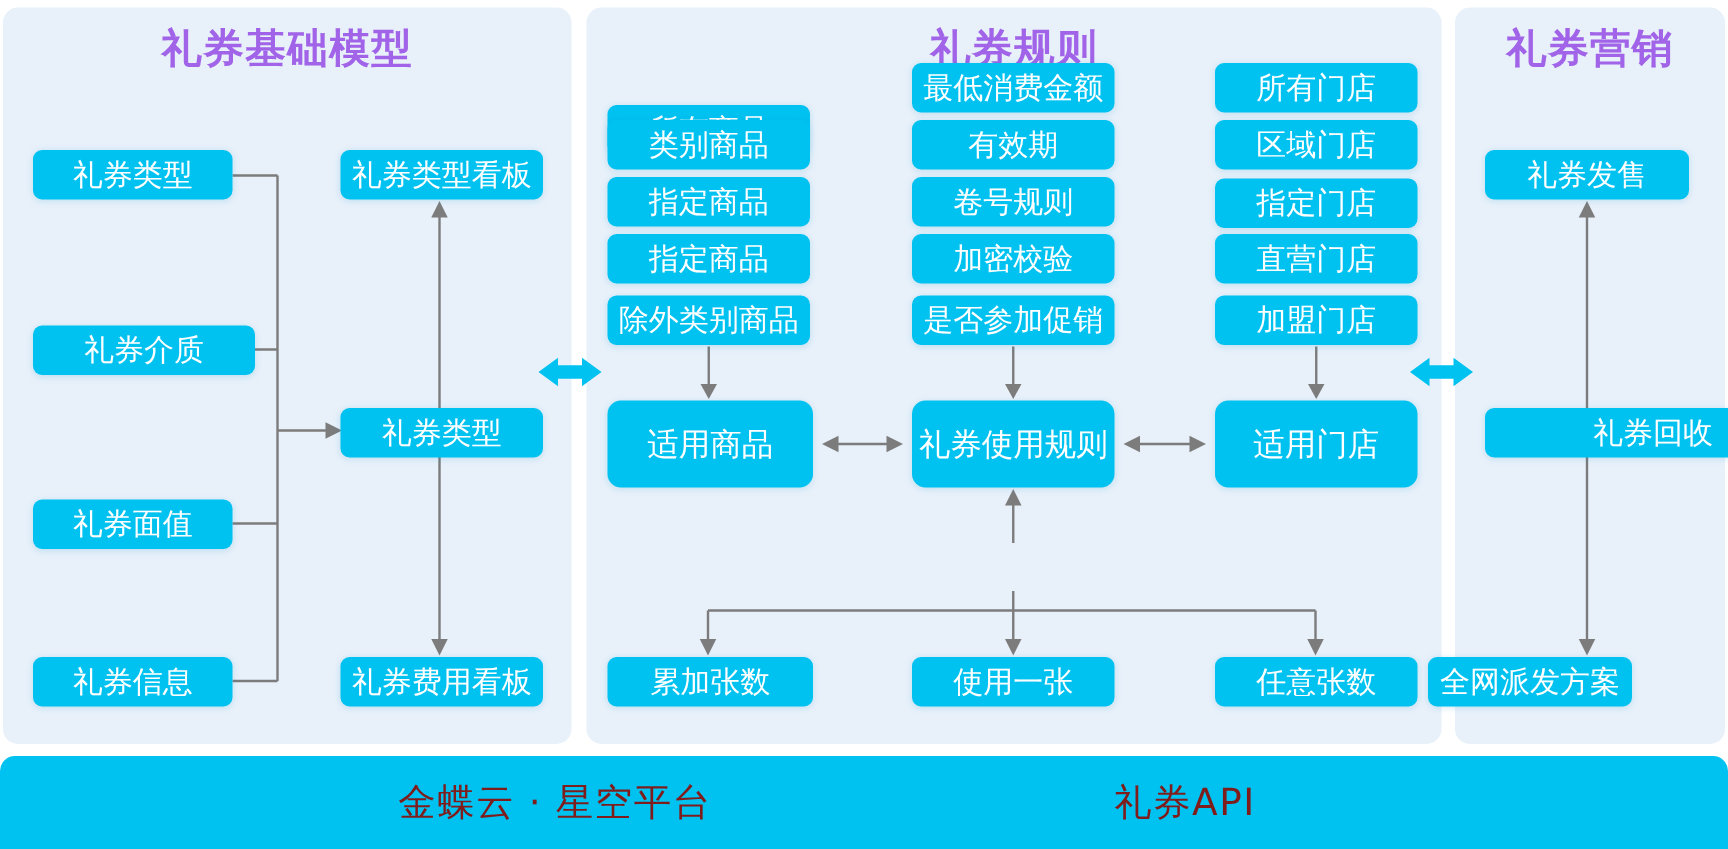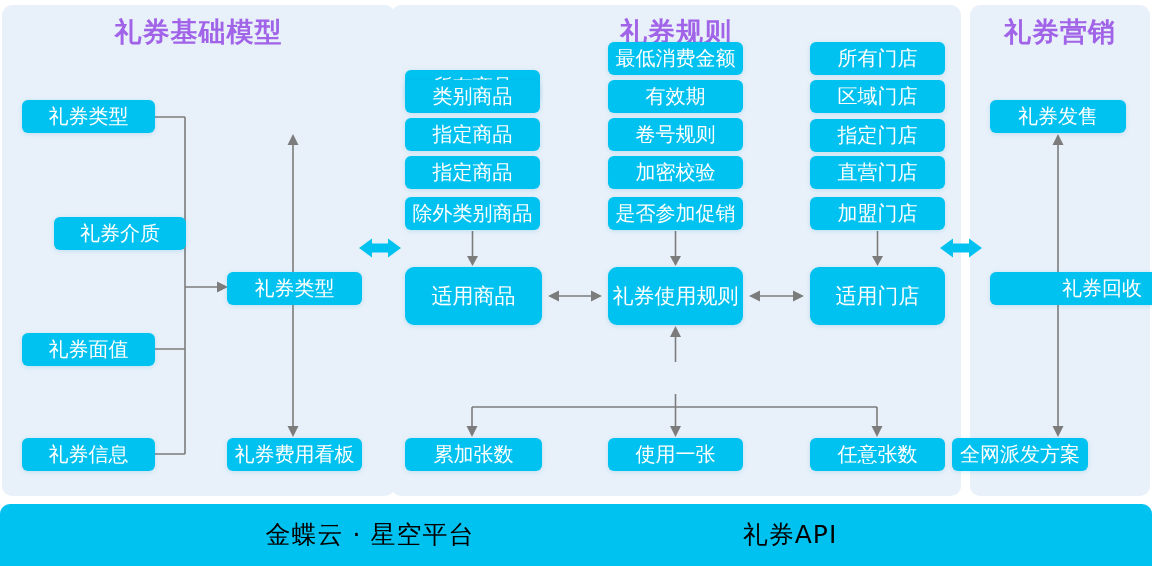--- a/index.html
+++ b/index.html
@@ -18,29 +18,29 @@
   .node{position:absolute;display:flex;align-items:center;justify-content:center;
     background:var(--accent);color:var(--button-text);border-radius:6px;font-size:20px;
     white-space:nowrap;box-shadow:0 1px 5px rgba(0,140,200,0.18);}
   .node.big{border-radius:9px;font-size:21px;}
   svg.connectors{position:absolute;left:0;top:0;pointer-events:none;}
   .connectors path{stroke:var(--connector-gray);stroke-width:1.6;fill:none;}
   .connectors polygon{fill:var(--connector-gray);}
   .connectors polygon.dbl{fill:var(--accent);}
   .footer{position:absolute;left:0;top:504px;width:1152px;height:62px;
     background:var(--accent);border-radius:10px 10px 0 0;}
-  .footer .label{position:absolute;top:0;height:62px;line-height:62px;color:#000000;
+  .footer .label{position:absolute;top:0;height:62px;line-height:62px;color:#7f1d1d;
     font-size:25px;transform:translateX(-50%);white-space:nowrap;letter-spacing:1px;}
 </style>
 </head>
 <body>
 
 <div class="stage">
 
-  <div class="panel" style="left:2px;top:5px;width:379px;height:491px;padding-left:14px;">
+  <div class="panel" style="left:2px;top:5px;width:379px;height:491px;">
     <div class="panel-title">礼券基础模型</div>
   </div>
   <div class="panel" style="left:391px;top:5px;width:570px;height:491px;">
     <div class="panel-title">礼券规则</div>
   </div>
   <div class="panel" style="left:970px;top:5px;width:180px;height:491px;">
     <div class="panel-title">礼券营销</div>
   </div>
 
   <svg class="connectors" width="1152" height="566" viewBox="0 0 1152 566">
@@ -81,23 +81,24 @@
       <path d="M1058 303 V429"></path>
         <polygon points="1058,437 1052.5,426 1063.5,426"></polygon>
     </g>
     <g>
       <polygon class="dbl" points="359,248 372,238.5 372,243.5 388,243.5 388,238.5 401,248 388,257.5 388,252.5 372,252.5 372,257.5"></polygon>
       <polygon class="dbl" points="940,248 953,238.5 953,243.5 969,243.5 969,238.5 982,248 969,257.5 969,252.5 953,252.5 953,257.5"></polygon>
     </g>
   </svg>
 
   <div class="node" style="left:22px;top:100px;width:133px;height:33px;">礼券类型</div>
-  <div class="node" style="left:22px;top:217px;width:132px;height:33px;margin-left:32px;">礼券介质</div>
+  <div class="node" style="left:22px;top:217px;width:148px;height:33px;">礼券介质</div>
   <div class="node" style="left:22px;top:333px;width:133px;height:33px;">礼券面值</div>
   <div class="node" style="left:22px;top:438px;width:133px;height:33px;">礼券信息</div>
+  <div class="node" style="left:227px;top:100px;width:135px;height:33px;">礼券类型看板</div>
   <div class="node" style="left:227px;top:272px;width:135px;height:33px;">礼券类型</div>
   <div class="node" style="left:227px;top:438px;width:135px;height:33px;">礼券费用看板</div>
 
   <div class="node" style="left:405px;top:42px;width:135px;height:33px;margin-top:28px;">所有商品</div>
   <div class="node" style="left:405px;top:80px;width:135px;height:33px;">类别商品</div>
   <div class="node" style="left:405px;top:118px;width:135px;height:33px;">指定商品</div>
   <div class="node" style="left:405px;top:156px;width:135px;height:33px;">指定商品</div>
   <div class="node" style="left:405px;top:197px;width:135px;height:33px;">除外类别商品</div>
 
   <div class="node" style="left:608px;top:42px;width:135px;height:33px;">最低消费金额</div>

